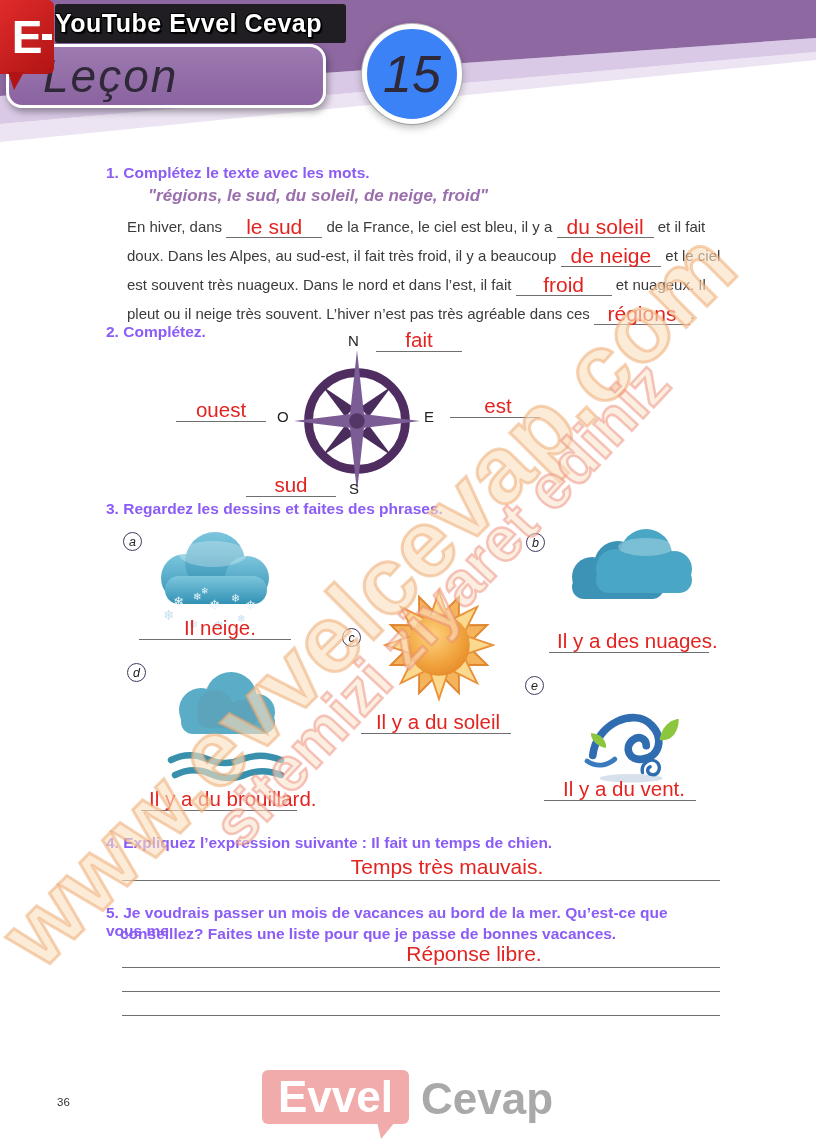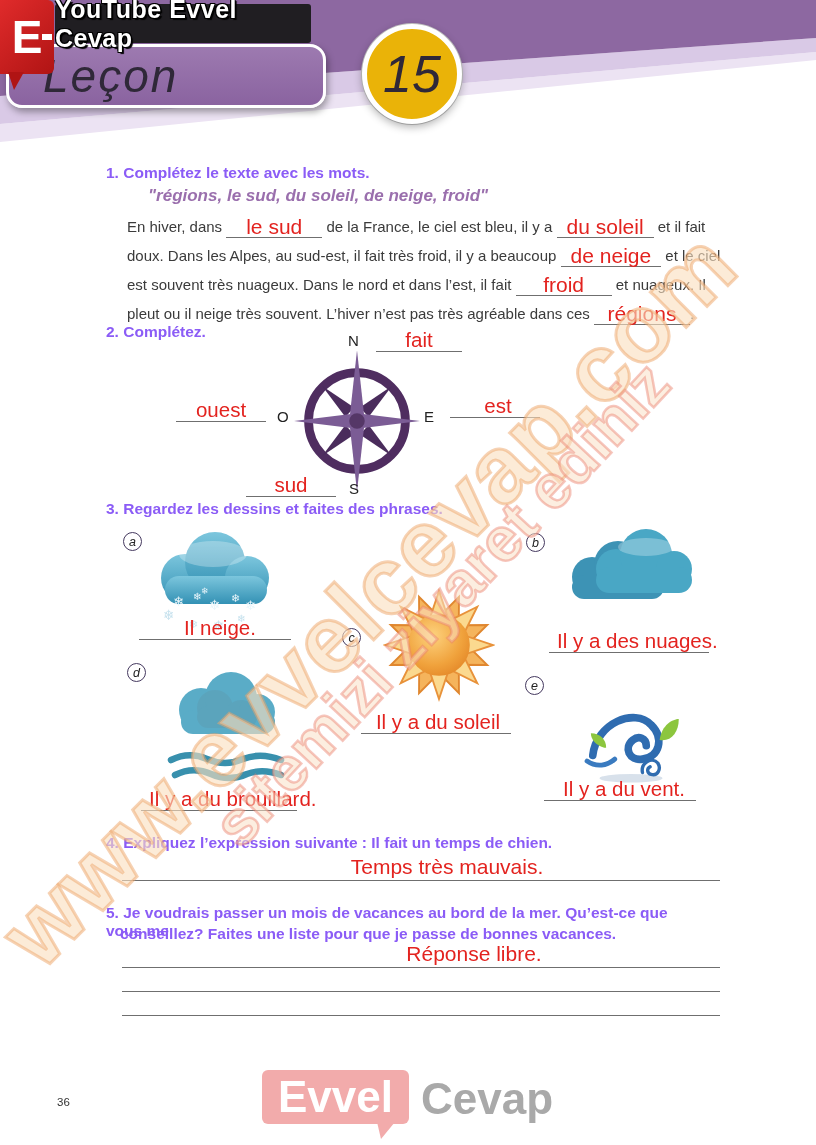--- a/index.html
+++ b/index.html
@@ -16,25 +16,25 @@
   .band-lav1 { position:absolute; left:0; top:0; width:816px; height:140px; z-index:4;
     background:#d9c9e6; clip-path:polygon(0 96px,816px 38px,816px 52px,0 124px); }
   .band-lav2 { position:absolute; left:0; top:0; width:816px; height:150px; z-index:3;
     background:#ece3f3; clip-path:polygon(0 124px,816px 52px,816px 60px,0 142px); }
   .lesson-box { position:absolute; left:6px; top:44px; width:320px; height:64px; z-index:6;
     background:linear-gradient(#9d7ab0,#8a63a0); border:3px solid #fff; border-radius:16px;
     box-shadow:2px 4px 7px rgba(0,0,0,.35);
     display:flex; align-items:center; }
   .lesson-box span { font-style:italic; font-size:46px; color:#2f2838; padding-left:34px; letter-spacing:2px; }
   .lesson-circle { position:absolute; left:362px; top:24px; width:100px; height:100px; z-index:6;
-    background:#eab308; border:5px solid #fff; border-radius:50%;
+    background:#3b82f6; border:5px solid #fff; border-radius:50%;
     box-shadow:0 3px 8px rgba(0,0,0,.3), 0 0 0 1px #c9c9c9;
     display:flex; align-items:center; justify-content:center; }
   .lesson-circle span { font-style:italic; font-size:52px; color:#2f2838; }
-  .bar1 { position:absolute; left:55px; top:4px; width:256px; height:39px; z-index:10;
+  .bar1 { position:absolute; left:55px; top:4px; width:291px; height:39px; z-index:10;
     background:rgba(26,26,26,.94); border-radius:3px;
     display:flex; align-items:center; }
   .bar1 span { color:#fff; font-size:25px; font-weight:bold; letter-spacing:.5px;
     text-shadow:-1px -1px 0 #000, 1px -1px 0 #000, -1px 1px 0 #000, 2px 2px 1px #000; }
   .bar2 { position:absolute; left:55px; top:43px; width:163px; height:27px; z-index:10;
     background:rgba(48,48,48,.9); border-radius:3px;
     display:flex; align-items:center; justify-content:center; }
   .bar2 span { color:#fff; font-size:18px; font-weight:bold;
     text-shadow:-1px -1px 0 #000, 1px -1px 0 #000, 2px 2px 1px #000; }
   .elogo { position:absolute; left:0; top:0; width:54px; height:74px; z-index:11;

